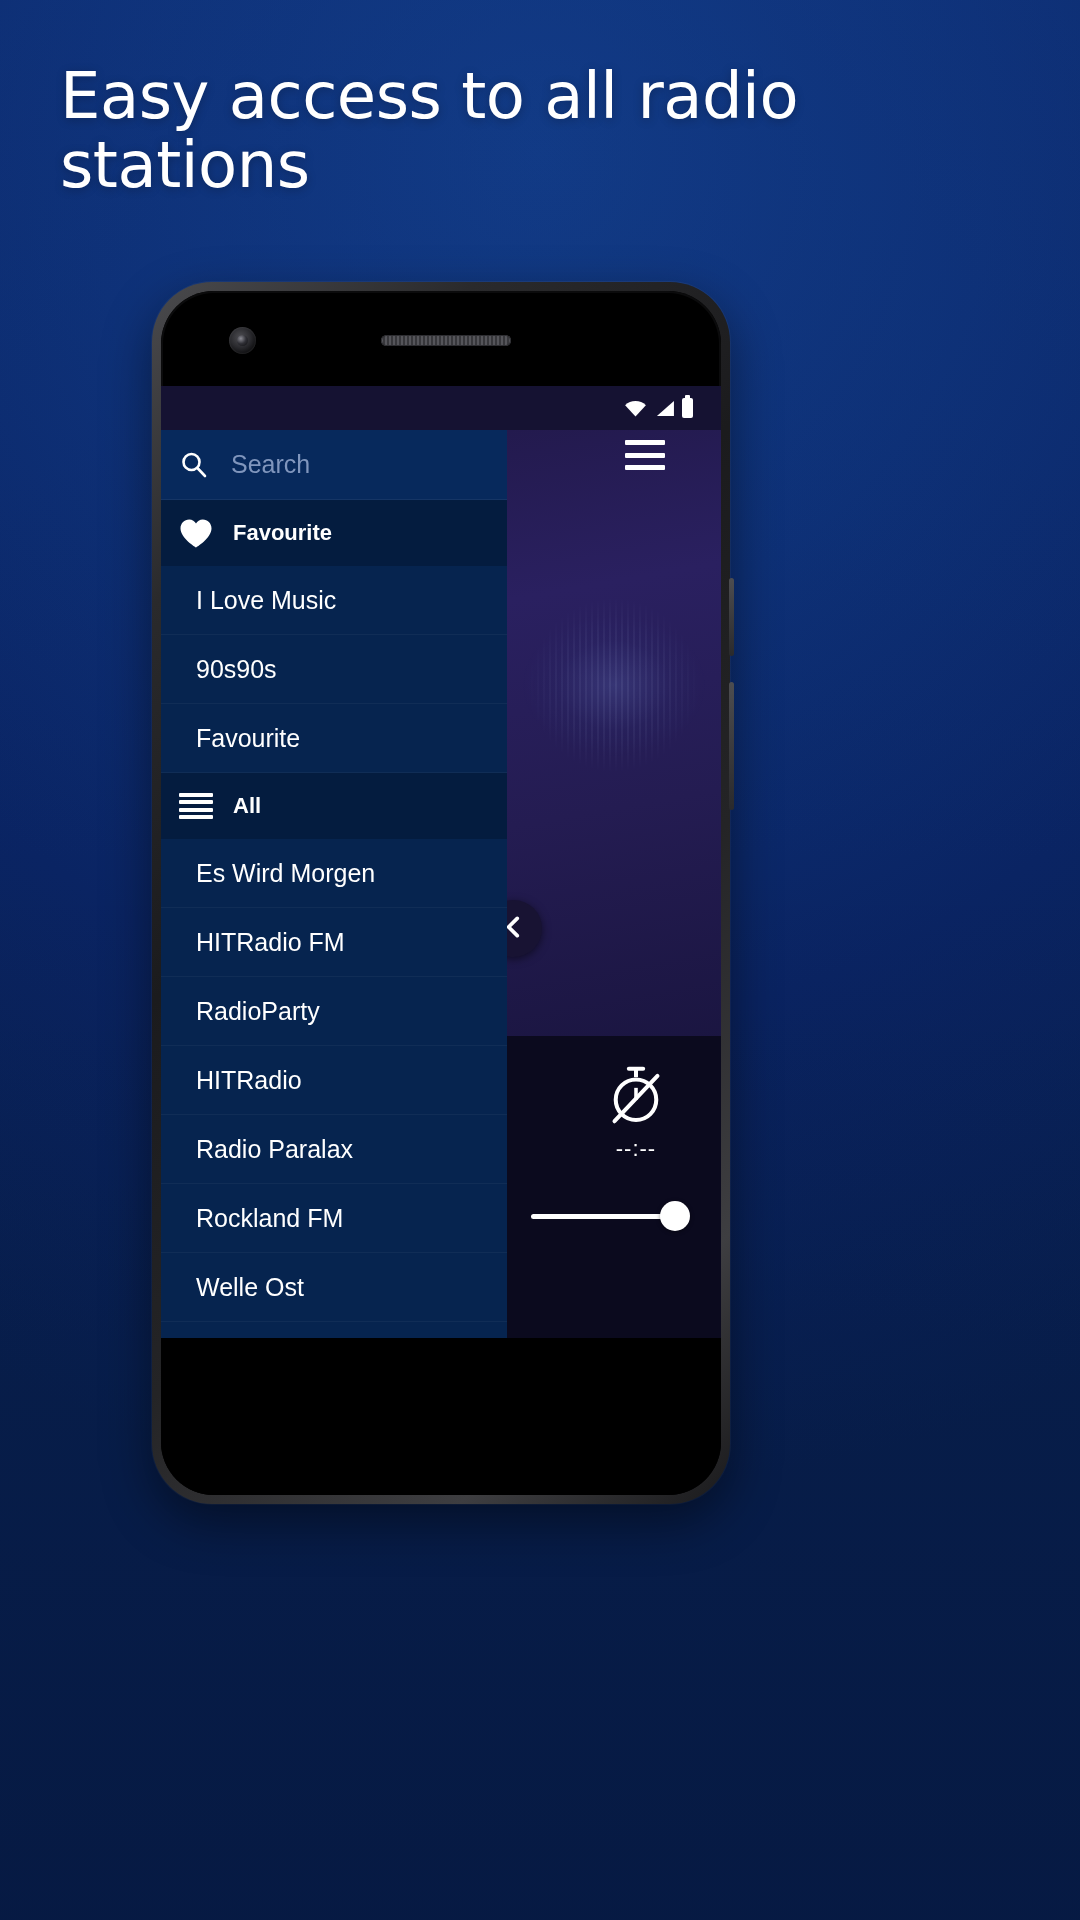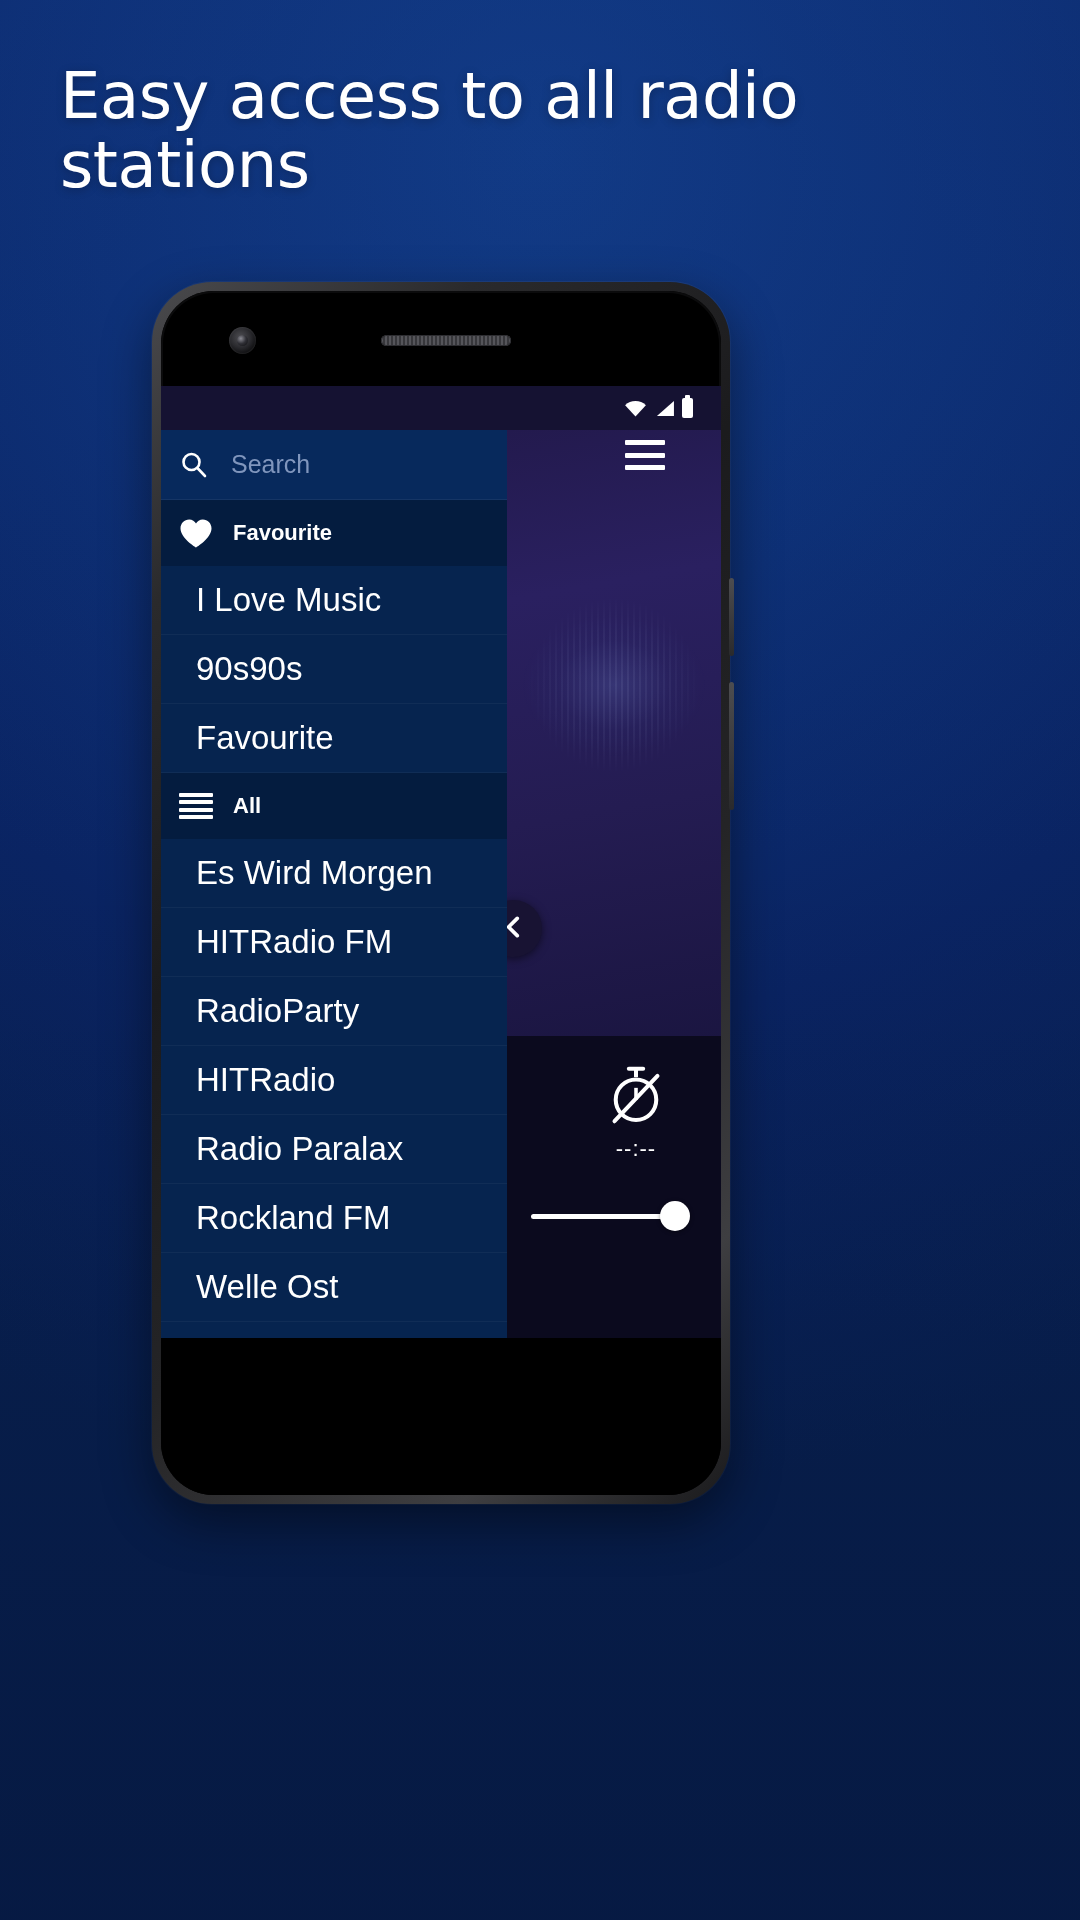--- a/index.html
+++ b/index.html
@@ -142,21 +142,21 @@
     color:#ffffff; font-size:22px; font-weight:bold;
   }
   .ic-heart{ width:34px; height:31px; flex:0 0 auto; }
   .ic-lines{ width:34px; height:26px; flex:0 0 auto;
     display:flex; flex-direction:column; justify-content:space-between; }
   .ic-lines i{ display:block; height:4px; background:#fff; border-radius:1px; }
 
   .station{
     height:69px; display:flex; align-items:center;
     padding-left:35px;
-    color:#ffffff; font-size:33px;
+    color:#ffffff; font-size:25px;
     border-bottom:1px solid rgba(255,255,255,0.045);
     background:#06244f;
   }
   .list-scroll{ flex:1; overflow:hidden; }
 
   
   .playerpanel{
     flex:1; position:relative;
     background: linear-gradient(170deg,#231a4e 0%, #2a2060 18%, #241c52 42%, #1a1540 70%, #141031 100%);
     overflow:hidden;

